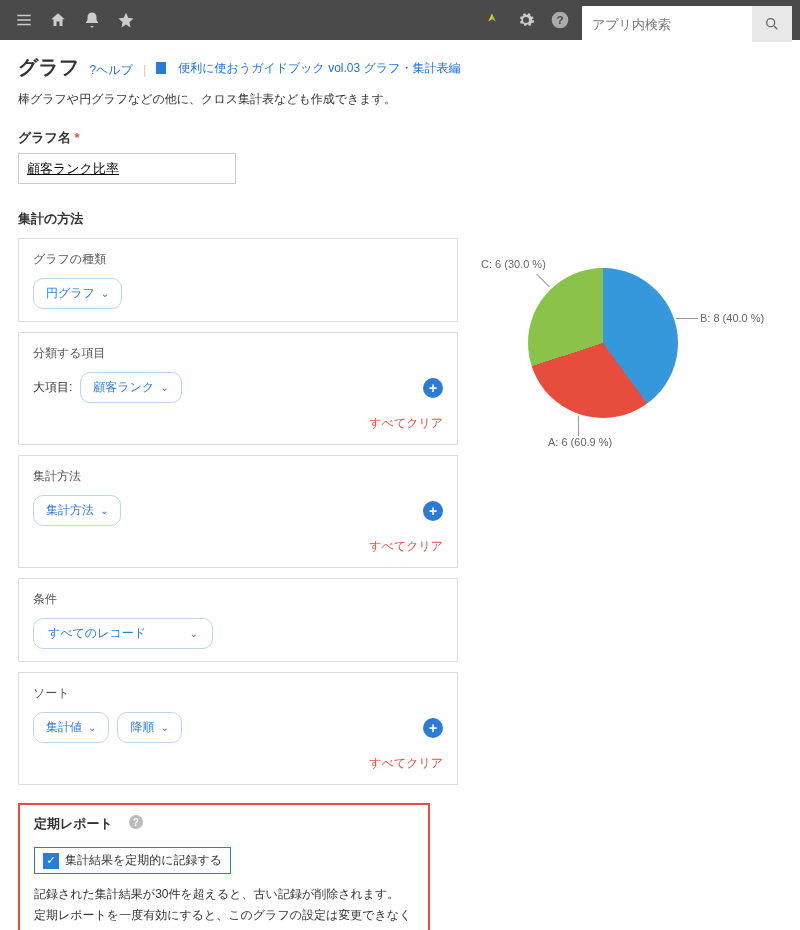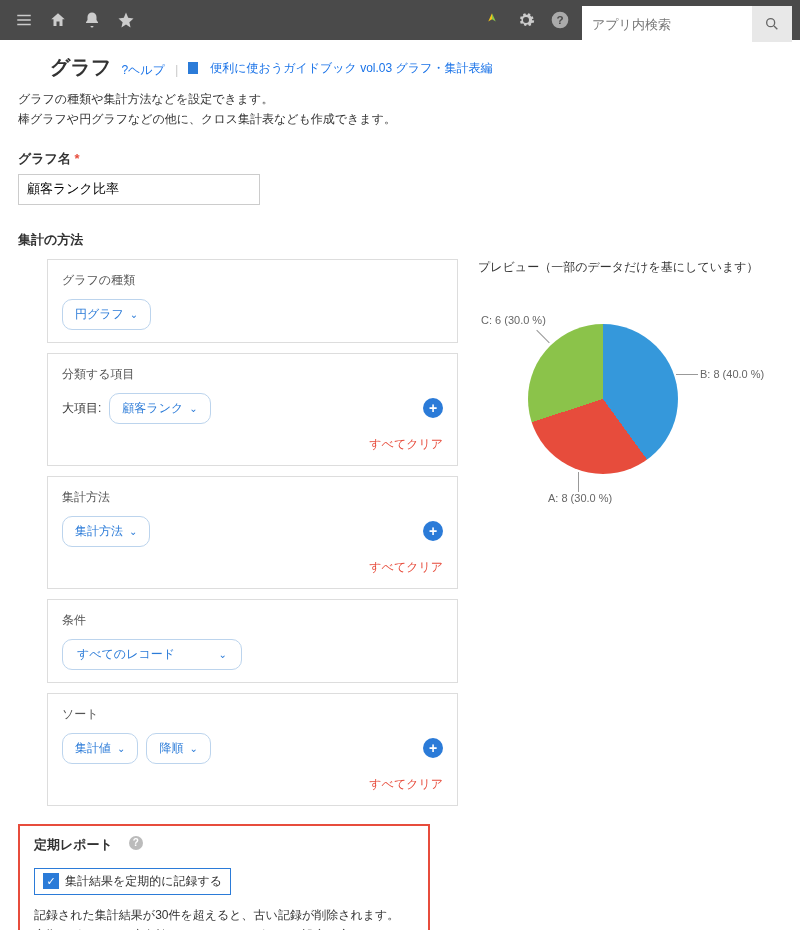--- a/index.html
+++ b/index.html
@@ -8,34 +8,34 @@
 .topbar-left { display: flex; align-items: center; gap: 2px; }
 .topbar-right { display: flex; align-items: center; gap: 2px; margin-left: auto; }
 .tb-icon { width: 32px; height: 32px; display: flex; align-items: center; justify-content: center; color: #ccc; cursor: pointer; }
 .tb-icon svg { width: 18px; height: 18px; }
 .help-icon-tb { width: 32px; height: 32px; display:flex;align-items:center;justify-content:center;color:#aaa;}
 .search-wrap { display: flex; align-items: center; background: #fff; margin-left: 4px; margin-top: 8px; }
 .search-input { border: none; outline: none; padding: 8px 10px; width: 170px; font-size: 13px; }
 .search-btn { width: 40px; height: 36px; background: #e8e8e8; border: none; display:flex;align-items:center;justify-content:center;cursor:pointer;}
 .content { padding: 14px 18px 16px 18px; }
 .header-row { display: flex; align-items: baseline; gap: 10px; margin-bottom: 8px; flex-wrap: wrap;}
-.page-title { font-size: 20px; font-weight: 600; margin-left: 32px; }
+.page-title { font-size: 20px; font-weight: 600; }
 .link { color: #1a73e8; font-size: 12px; }
 .divider-v { color: #ccc; }
 .guidebook { color: #1a73e8; font-size: 12px; display:flex;align-items:center;gap:12px;}
 .desc { font-size: 12px; line-height: 1.7; margin-bottom: 20px; }
 .field-label { font-size: 13px; font-weight: 600; margin-bottom: 6px; }
 .req { color: #e74c3c; }
-.text-input { border: 1px solid #ccc; padding: 7px 8px; width: 242px; font-size: 13px; }
+.text-input { border: 1px solid #ccc; padding: 7px 8px; width: 218px; font-size: 13px; text-decoration: underline; }
 .section { margin-top: 26px; }
 .section-label { font-size: 13px; font-weight: 600; margin-bottom: 10px; }
 .two-col { display: flex; gap: 20px; align-items: flex-start; }
 .left-col { width: 440px; }
 .right-col { flex: 1; }
-.panel { border: 1px solid #ddd; padding: 12px 14px; margin-bottom: 10px; background: #fff; margin-left: 29px; }
+.panel { border: 1px solid #ddd; padding: 12px 14px; margin-bottom: 10px; background: #fff; }
 .panel-title { font-size: 12px; margin-bottom: 10px; color: #555; }
 .select-btn { border: 1px solid #bcd4ed; color: #2b7bd8; background: #fff; padding: 6px 12px; font-size: 12px; display: inline-flex; align-items: center; gap: 6px; cursor: pointer; border-radius: 10px; }
 .select-btn.wide { min-width: 180px; padding: 6px 14px; justify-content: space-between;}
 .chev { font-size: 10px; }
 .row-inline { display: flex; align-items: center; gap: 8px; }
 .row-inline .lbl { font-size: 12px; }
 .add-btn { width: 20px; height: 20px; border-radius: 50%; background: #2b7bd8; color: #fff; display:flex;align-items:center;justify-content:center;font-size:14px;font-weight:bold;margin-left:auto;cursor:pointer;}
 .row-flex { display: flex; align-items: center; }
 .clear-link { color: #e74c3c; font-size: 12px; text-align: right; margin-top: 12px; cursor: pointer; }
 .preview-label { font-size: 12px; margin-bottom: 18px; }
@@ -116,21 +116,20 @@
   <div class="header-row">
     <span class="page-title">グラフ</span>
     <a class="link">?ヘルプ</a>
     <span class="divider-v">|</span>
     <a class="guidebook">
         <span class="book-icon"></span>
         <span>便利に使おうガイドブック vol.03 グラフ・集計表編</span>
       </a>
   </div>
   <div class="desc">
-    <div>グラフの種類や集計方法などを設定できます。</div>
     <div>棒グラフや円グラフなどの他に、クロス集計表なども作成できます。</div>
   </div>
 
   <div class="field-label"><span>グラフ名</span> <span class="req">*</span></div>
   <input class="text-input" value="顧客ランク比率" style="">
 
   <div class="section">
     <div class="section-label">集計の方法</div>
     <div class="two-col">
       <div class="left-col">
@@ -190,27 +189,26 @@
                   <span class="chev">⌄</span>
                 </button>
             </div>
             <div class="add-btn">+</div>
           </div>
           <div class="clear-link">すべてクリア</div>
         </div>
       </div>
 
       <div class="right-col">
-        <div class="preview-label">プレビュー（一部のデータだけを基にしています）</div>
         <div class="pie-wrap">
           <div class="pie"></div>
           <div class="pie-line" style="left:198px;top:80px;width:22px;height:1px;"></div>
           <div class="pie-label" style="left:222px;top:74px;">B: 8 (40.0 %)</div>
           <div class="pie-line" style="left:100px;top:178px;width:1px;height:20px;"></div>
-          <div class="pie-label" style="left:70px;top:198px;">A: 8 (30.0 %)</div>
+          <div class="pie-label" style="left:70px;top:198px;">A: 6 (60.9 %)</div>
           <div class="pie-line" style="left:56px;top:42px;width:18px;height:1px;transform:rotate(45deg);"></div>
           <div class="pie-label" style="left:3px;top:20px;">C: 6 (30.0 %)</div>
         </div>
       </div>
     </div>
   </div>
 
   <div class="highlight">
     <div class="section-label">
         <span>定期レポート</span>

